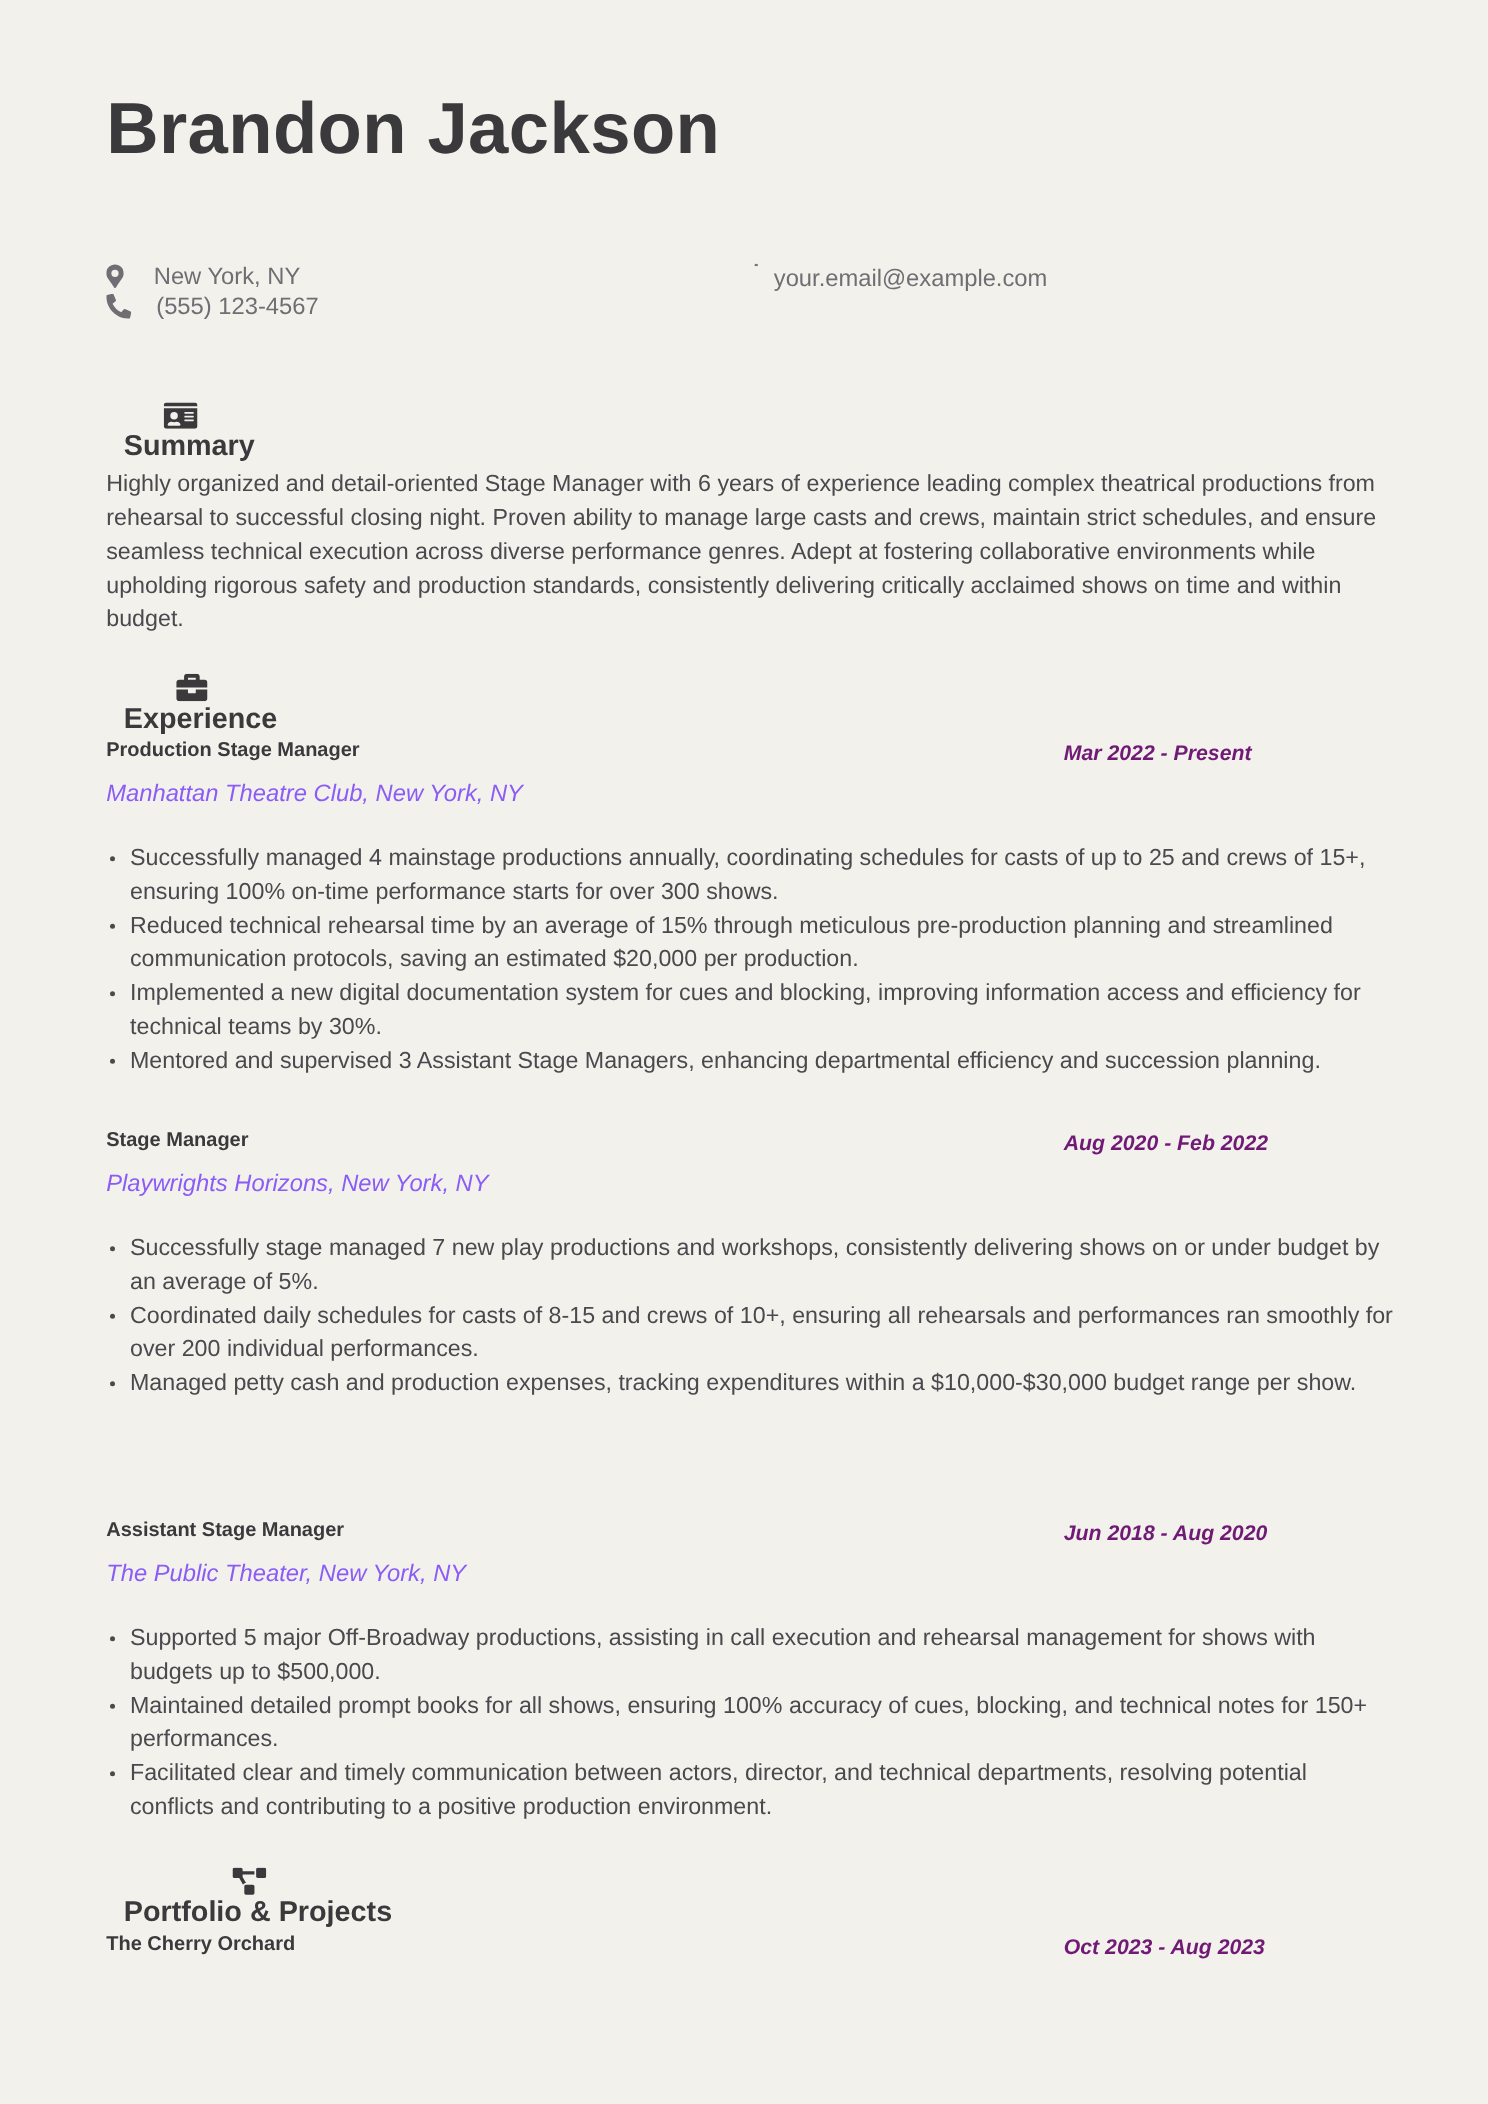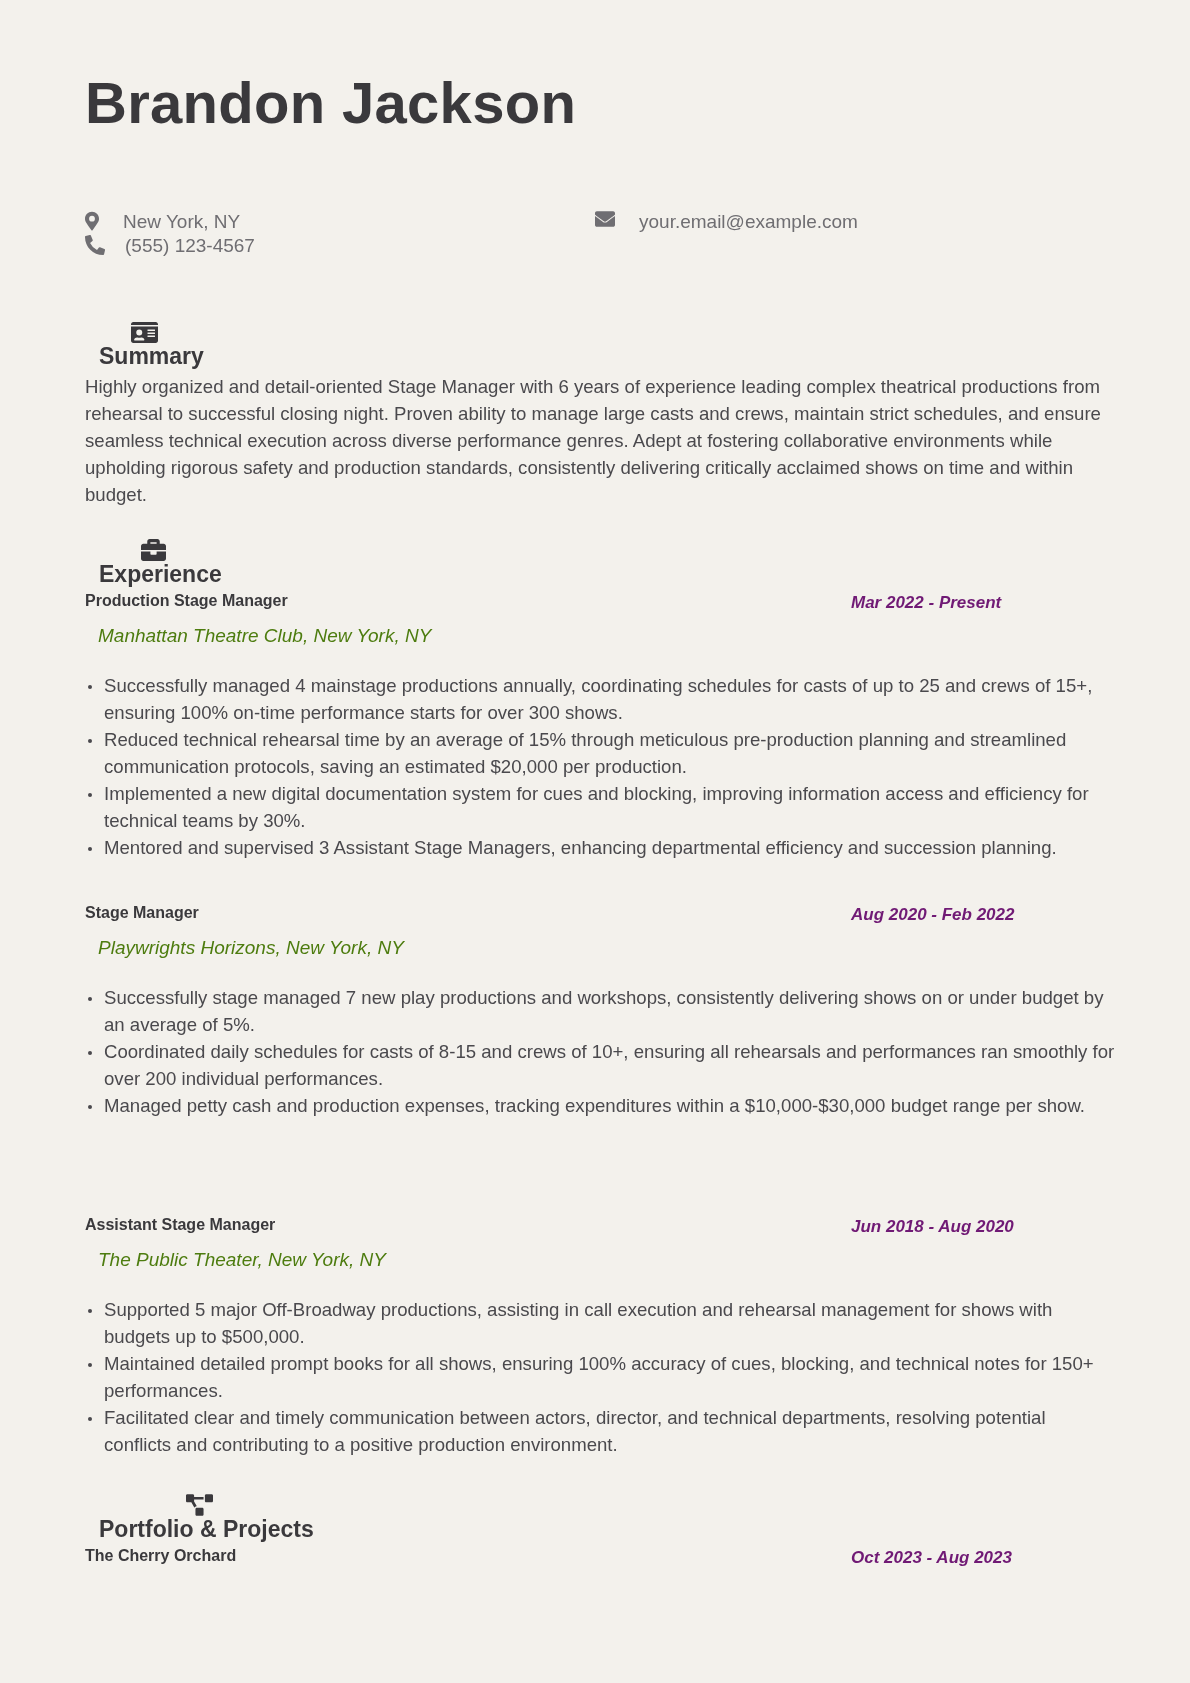--- a/index.html
+++ b/index.html
@@ -41,21 +41,21 @@
       color: #6f6e72;
     }
     .contact-item {
       position: absolute;
       display: flex;
       height: 24px;
     }
     .contact-item svg { fill: #6f6e72; }
     .ci-loc { left: 0; top: 0; }
     .ci-phone { left: 0; top: 24px; }
-    .ci-mail { left: 510px; top: 0; }
+    .ci-mail { left: 510px; top: 0; flex-direction: column; }
     .ci-loc .txt { margin-left: 24px; }
     .ci-phone .txt { margin-left: 20px; }
     .ci-mail .txt { margin-left: 24px; }
 
     .section-head {
       position: absolute;
       left: 0;
       display: flex;
       align-items: center;
       font-size: 23px;
@@ -90,24 +90,24 @@
     .job-date {
       position: absolute;
       left: 766px; top: 1px;
       font-size: 17px;
       font-style: italic;
       color: #701a75;
       font-weight: bold;
     }
     .job-org {
       position: absolute;
-      left: 13px; top: 33px;
+      left: 0; top: 33px;
       font-size: 19px;
       font-style: italic;
-      color: #4d7c0f;
+      color: #8b5cf6;
     }
     .job-bullets {
       position: absolute;
       left: 0; top: 80px;
       margin: 0;
       padding: 0;
       list-style: none;
       width: 1030px;
     }
     .job-bullets li {

